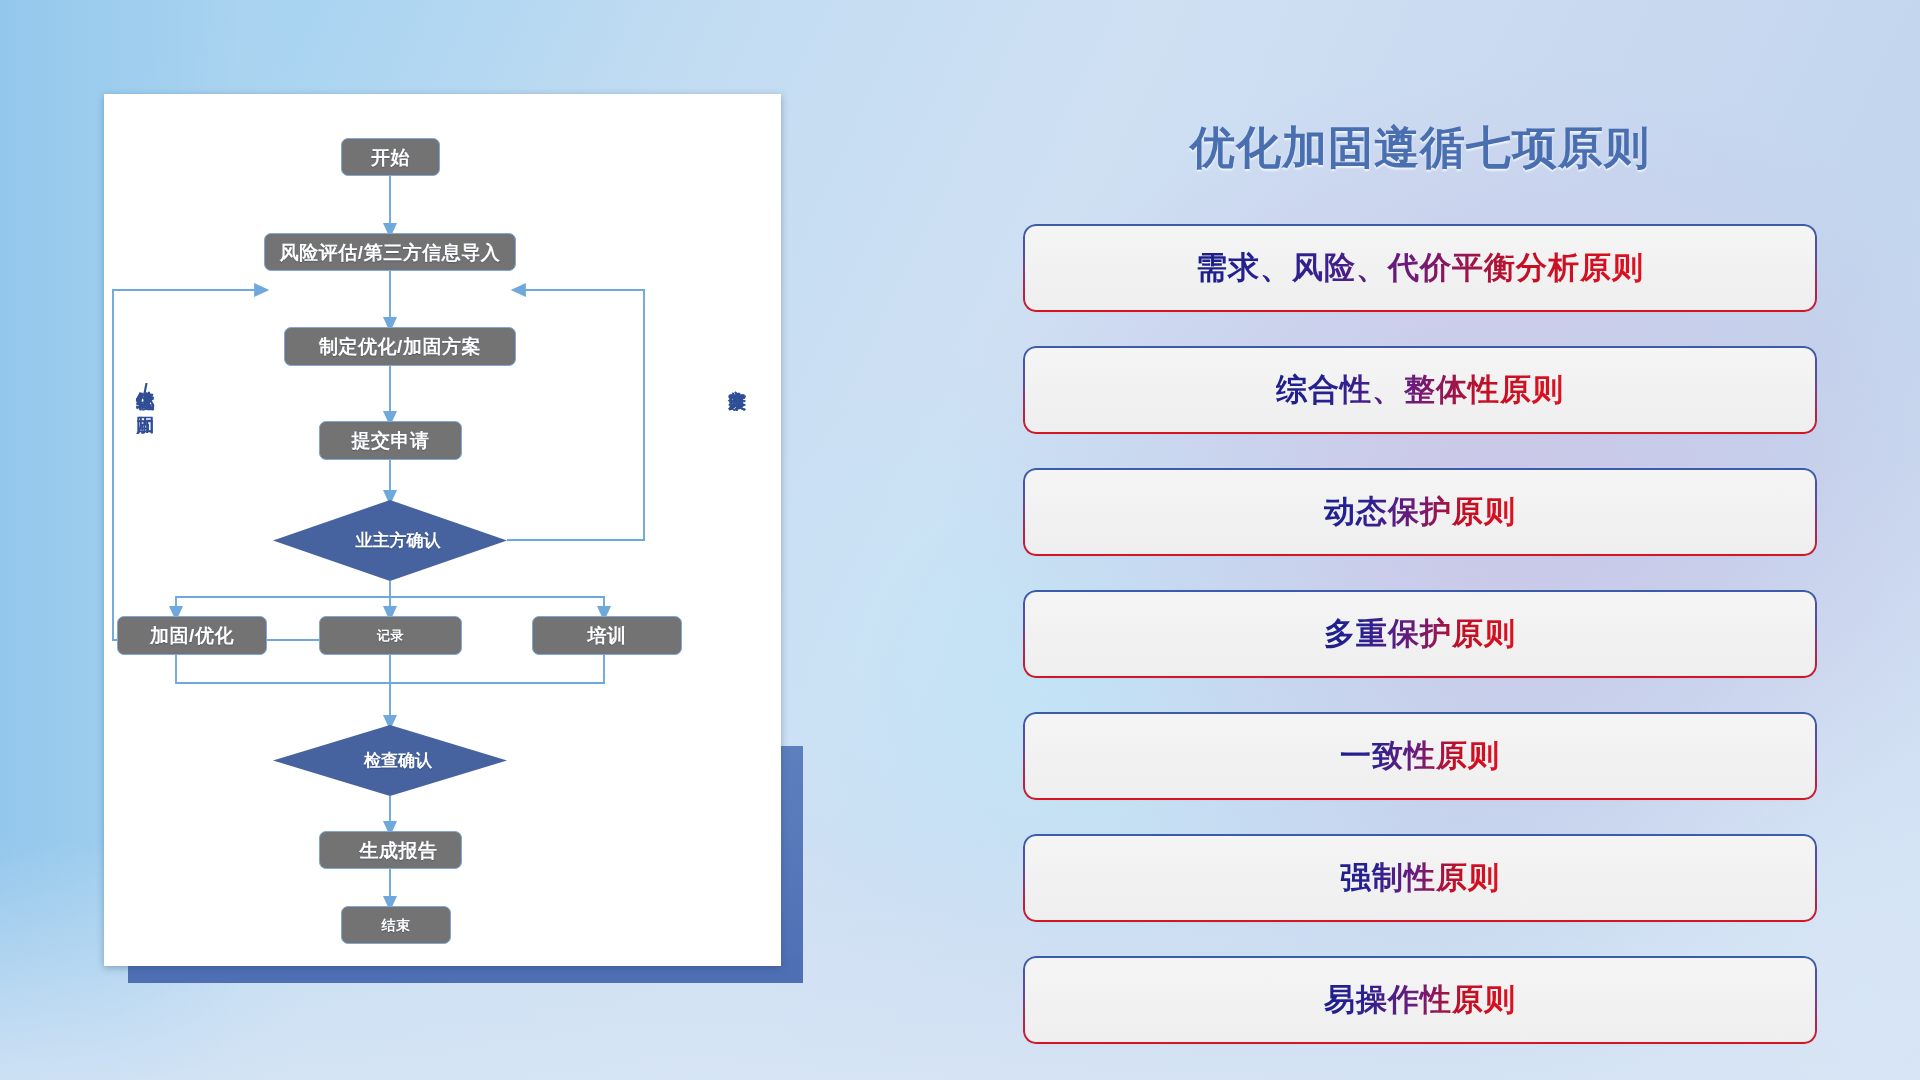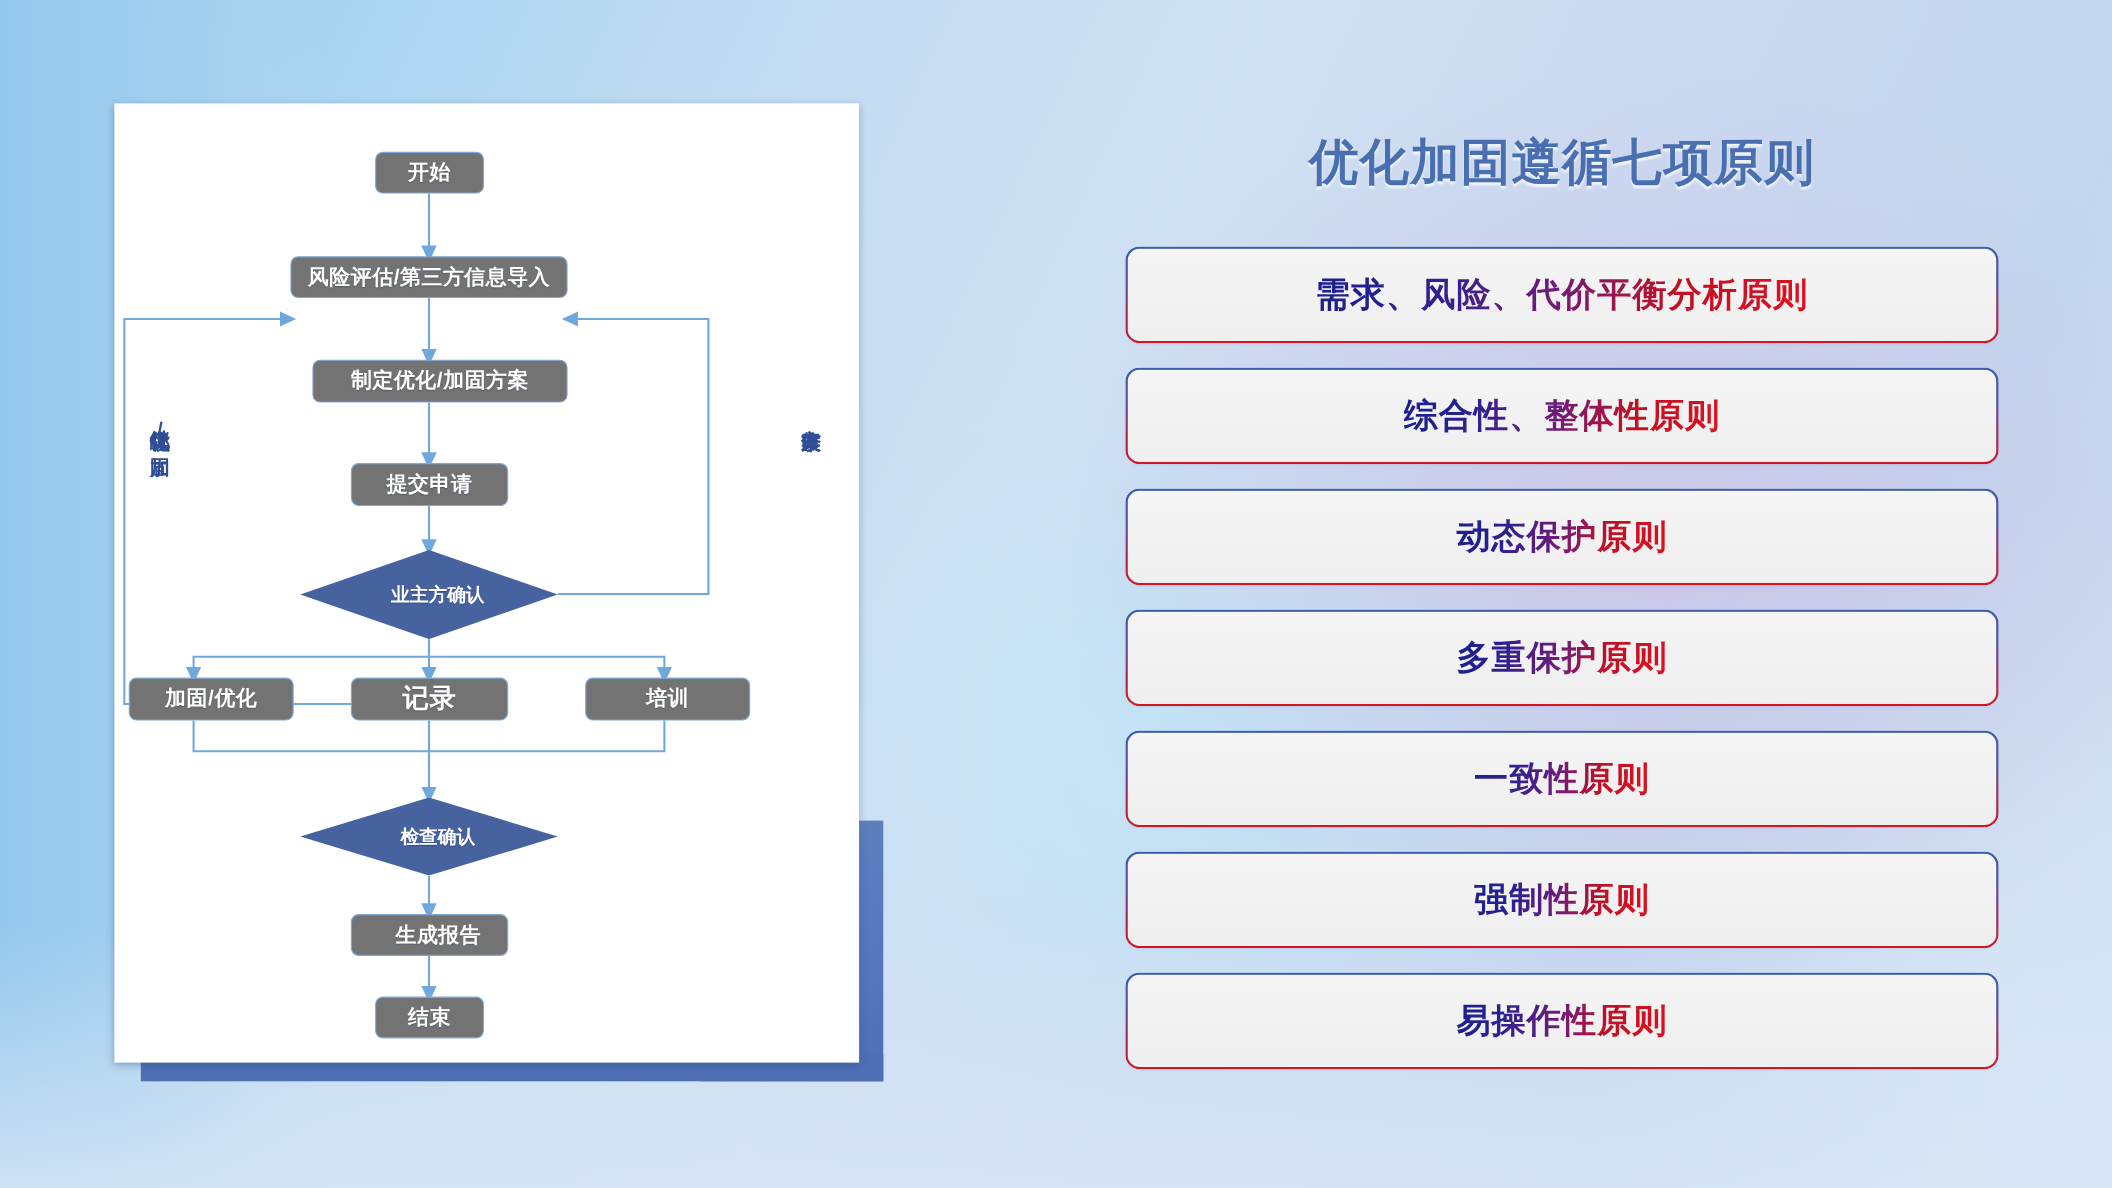--- a/index.html
+++ b/index.html
@@ -47,21 +47,21 @@
 
   .vlabel{position:absolute;z-index:6;color:#2f4e96;font-weight:bold;
      writing-mode:vertical-rl;text-orientation:upright;line-height:1.02;letter-spacing:1px;}
 
   
   #right{position:absolute;left:1025px;top:100px;width:790px;height:900px;z-index:5;}
   #title{position:absolute;left:0;top:18px;width:790px;text-align:center;
      font-size:45px;font-weight:bold;color:#4a6fb0;letter-spacing:1px;
      text-shadow:0 2px 2px rgba(255,255,255,.75);}
   #cards{position:absolute;left:0;top:126px;width:790px;}
-  .card{position:relative;height:84px;margin-bottom:26px;border-radius:12px;
+  .card{position:relative;height:84px;margin-bottom:38px;border-radius:12px;
      background:linear-gradient(180deg,#f5f5f5 0%,#f1f1f1 55%,#efefef 100%);
      box-sizing:border-box;
      display:flex;align-items:center;justify-content:center;
      box-shadow:0 1px 3px rgba(60,80,120,.18);}
   .card::before{content:"";position:absolute;inset:-2px;border-radius:13px;padding:2px;
      background:linear-gradient(180deg,#3b5ca8 0%,#5a4b9e 38%,#9b2f63 64%,#d71421 100%);
      -webkit-mask:linear-gradient(#000 0 0) content-box,linear-gradient(#000 0 0);
      -webkit-mask-composite:xor;mask-composite:exclude;pointer-events:none;}
   .card span{position:relative;font-size:31px;font-weight:bold;letter-spacing:1px;
      background:linear-gradient(100deg,#1b1f8c 0%,#2a2192 22%,#6e1b7a 48%,#c21024 72%,#e01020 100%);
@@ -137,38 +137,38 @@
 
   <div class="diamond" style="left:169px;top:406px;width:234px;height:81px;font-size:17px;">
     <div class="dshape"></div>
     <span>业主方确认</span>
   </div>
 
   <div class="node" style="left:13px;top:522px;width:150px;height:39px;font-size:19px;">
     <span>加固/优化</span>
   </div>
 
-  <div class="node" style="left:215px;top:522px;width:143px;height:39px;font-size:24px;">
+  <div class="node" style="left:215px;top:522px;width:143px;height:39px;font-size:13px;">
     <span>记录</span>
   </div>
 
   <div class="node" style="left:428px;top:522px;width:150px;height:39px;font-size:19px;">
     <span>培训</span>
   </div>
 
   <div class="diamond" style="left:169px;top:631px;width:234px;height:71px;font-size:17px;">
     <div class="dshape"></div>
     <span>检查确认</span>
   </div>
 
   <div class="node" style="left:215px;top:737px;width:143px;height:38px;font-size:19px;padding-left:16px;">
     <span>生成报告</span>
   </div>
 
-  <div class="node" style="left:237px;top:812px;width:99px;height:38px;font-size:19px;">
+  <div class="node" style="left:237px;top:812px;width:110px;height:38px;font-size:14px;">
     <span>结束</span>
   </div>
 
   <div class="vlabel" style="left:32px;top:282px;font-size:18px;">继续优化/加固</div>
 
   <div class="vlabel" style="left:624px;top:282px;font-size:18px;">方案修改</div>
 </div>
 
 <div id="right">
   <div id="title">优化加固遵循七项原则</div>

